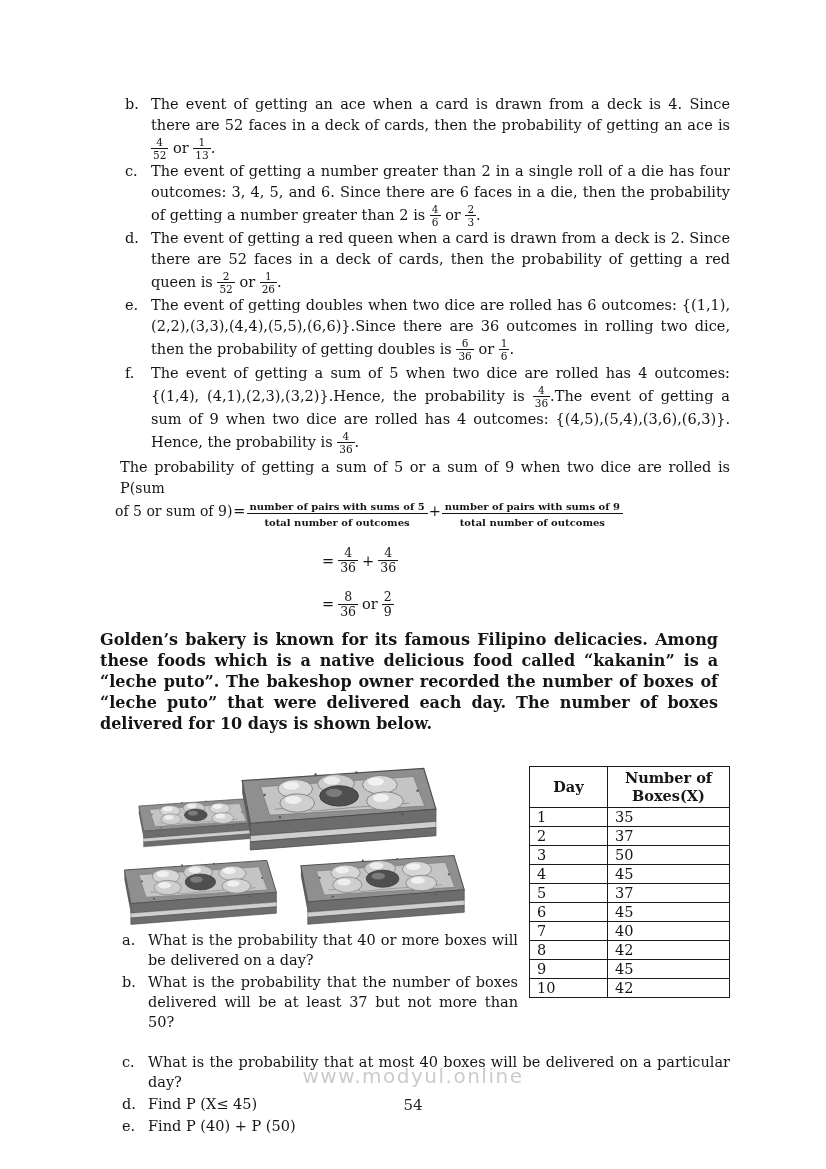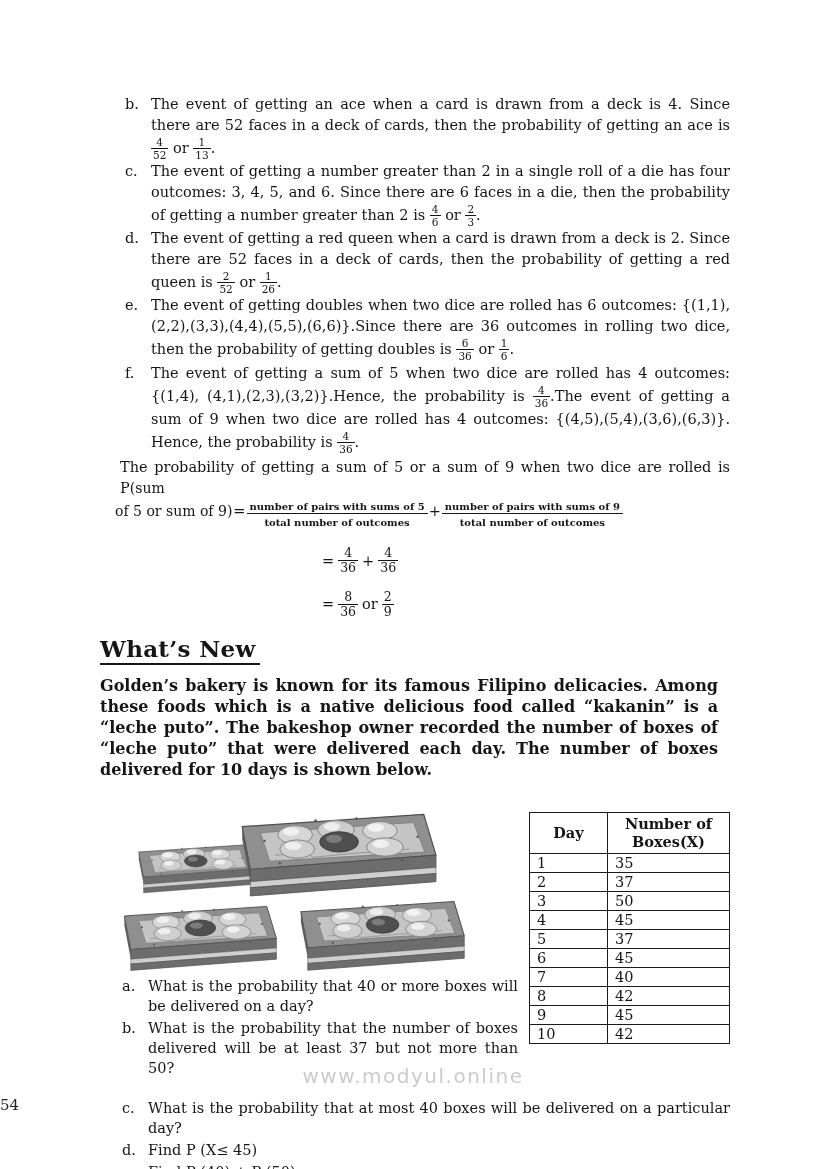--- a/index.html
+++ b/index.html
@@ -34,21 +34,21 @@
   .qlist{font-size:14.5px;line-height:20px;}
   .qlist .li{display:flex;margin-top:2px;}
   .qlist .lbl{flex:0 0 26px;margin-left:22px;}
   .qlist .txt{flex:1;text-align:justify;}
   .dtable{margin-left:auto;margin-top:18px;border-collapse:collapse;align-self:flex-start;background:#fff;}
   .dtable th,.dtable td{border:1px solid #1a1a1a;}
   .dtable th{font-size:14.5px;font-weight:bold;text-align:center;padding:2px 4px;line-height:18px;}
   .dtable td{font-size:14.5px;height:18px;line-height:18px;padding:0 0 0 7px;text-align:left;}
   .qbottom{margin-top:20px;width:630px;}
   
-  .pagenum{position:absolute;top:1096px;left:0;right:0;text-align:left;font-size:15px;color:#222;}
+  .pagenum{position:absolute;top:1096px;left:0;right:0;text-align:center;font-size:15px;color:#222;}
   .watermark{position:absolute;top:1064px;left:0;right:0;text-align:center;font-family:"DejaVu Sans",sans-serif;font-size:20px;color:#cbcbcb;letter-spacing:1.5px;}
 </style>
 </head>
 <body>
 
 <div class="page">
   <div class="content">
 
     <div class="plist">
         <div class="li">
@@ -98,21 +98,20 @@
           <span class="den">36</span>
         </span></div>
     <div class="eq">=<span class="frac">
           <span class="num">8</span>
           <span class="den">36</span>
         </span> or <span class="frac">
           <span class="num">2</span>
           <span class="den">9</span>
         </span></div>
 
-    <div><h1 class="h">What’s New</h1></div>
     <p class="intro">Golden’s bakery is known for its famous Filipino delicacies. Among these foods which is a native delicious food called “kakanin” is a “leche puto”. The bakeshop owner recorded the number of boxes of “leche puto” that were delivered each day. The number of boxes delivered for 10 days is shown below.</p>
 
     <div class="middle">
       <div class="mid-left">
         <svg class="boxes" viewBox="0 0 400 180" role="img">
           <defs>
             <g id="tray">
               <polygon points="8,30 186,18 198,58 16,72" fill="#8f8f8f" stroke="#4f4f4f" stroke-width="1.2"></polygon>
               <polygon points="16,72 198,58 198,70 16,84" fill="#6d6d6d" stroke="#4f4f4f" stroke-width="0.8"></polygon>
               <polygon points="8,30 16,72 16,84 8,42" fill="#5d5d5d"></polygon>

